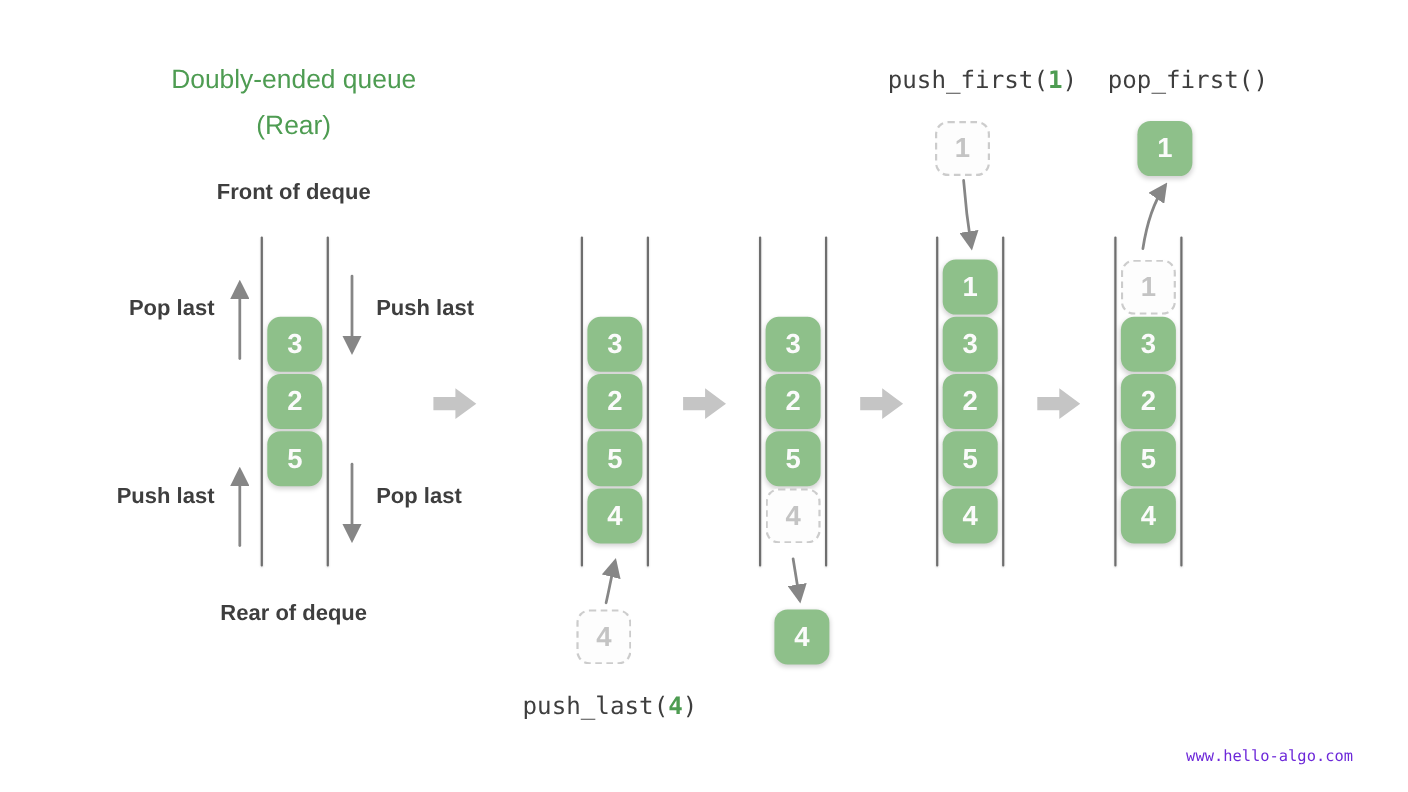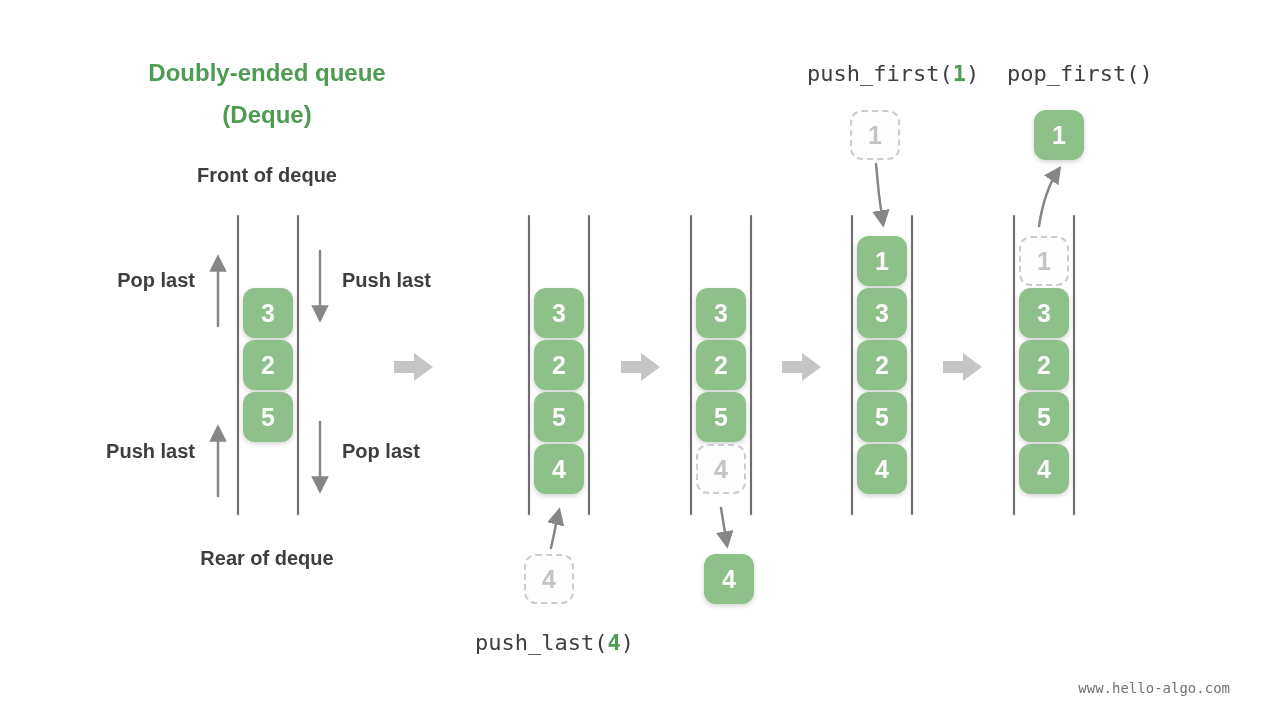--- a/index.html
+++ b/index.html
@@ -3,21 +3,21 @@
 <meta charset="utf-8">
 <style>
   html,body{margin:0;padding:0;}
   #canvas{
     position:relative;width:1280px;height:720px;background:#ffffff;overflow:hidden;
     font-family:"Liberation Sans",sans-serif;
   }
   .abs{position:absolute;}
   .title-line{
     width:300px;left:117px;text-align:center;
-    font-size:24px;font-weight:bold;color:var(--accent-green,#4e9c52);
+    font-size:24px;font-weight:normal;color:var(--accent-green,#4e9c52);
   }
   .end-label{
     width:300px;left:117px;text-align:center;
     font-size:20px;font-weight:bold;color:var(--ink,#3e3e3e);
   }
   .op-word{
     font-size:20px;font-weight:bold;color:var(--ink,#3e3e3e);white-space:nowrap;
   }
   .code-label{
     width:220px;white-space:nowrap;
@@ -35,30 +35,30 @@
     display:flex;align-items:center;justify-content:center;
     font-size:25px;font-weight:600;
     box-shadow:0 2px 5px rgba(0,0,0,.18);
   }
   .qbox.ghost{
     width:46px;height:46px;background:#fdfdfd;
     border:2px dashed #cccccc;color:#c4c4c4;box-shadow:none;
   }
   .watermark{
     font-family:"DejaVu Sans Mono","Liberation Mono",monospace;
-    font-size:14px;color:#737373;white-space:nowrap;
+    font-size:14px;color:#6d28d9;white-space:nowrap;
   }
 </style>
 </head>
 <body>
 
 <div id="canvas">
 
   <div class="abs title-line" style="top:59px">Doubly-ended queue</div>
-  <div class="abs title-line" style="top:101px">(Deque)</div>
+  <div class="abs title-line" style="top:101px">(Rear)</div>
 
   <div class="abs end-label" style="top:164px">Front of deque</div>
   <div class="abs end-label" style="top:547px">Rear of deque</div>
 
   <div class="abs op-word" style="left:40px;top:269px;width:155px;text-align:right">Pop last</div>
   <div class="abs op-word" style="left:342px;top:269px">Push last</div>
   <div class="abs op-word" style="left:40px;top:440px;width:155px;text-align:right">Push last</div>
   <div class="abs op-word" style="left:342px;top:440px">Pop last</div>
 
   <div class="abs code-label" style="left:807px;top:61px"><span>push_first(</span><span class="arg">1</span><span>)</span></div>

